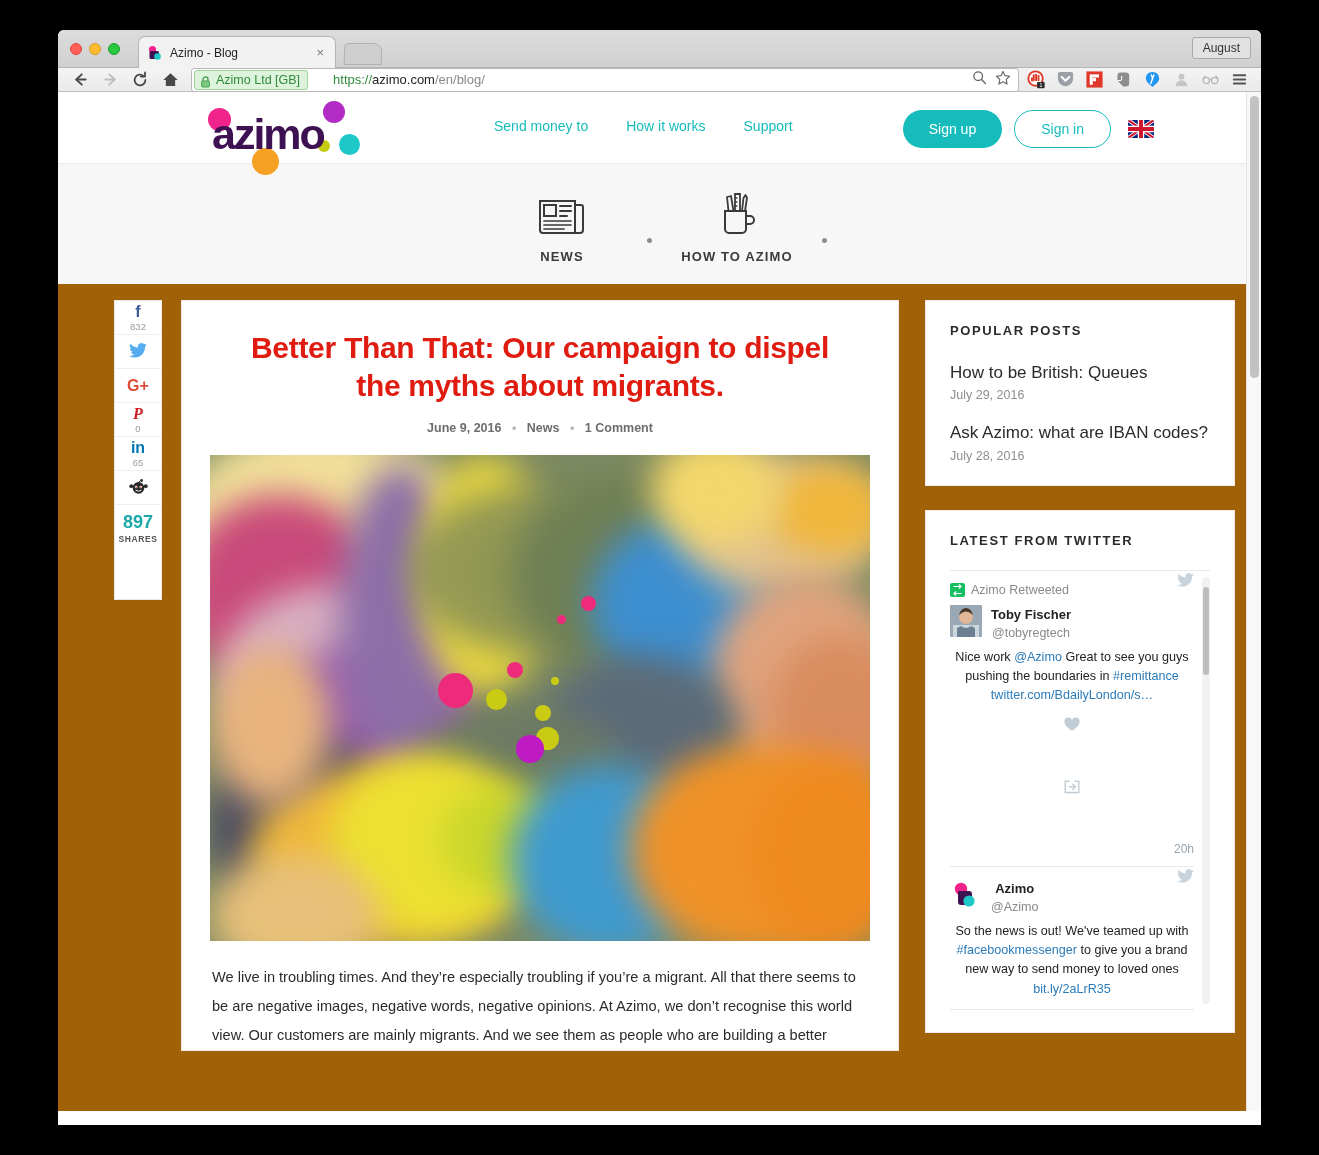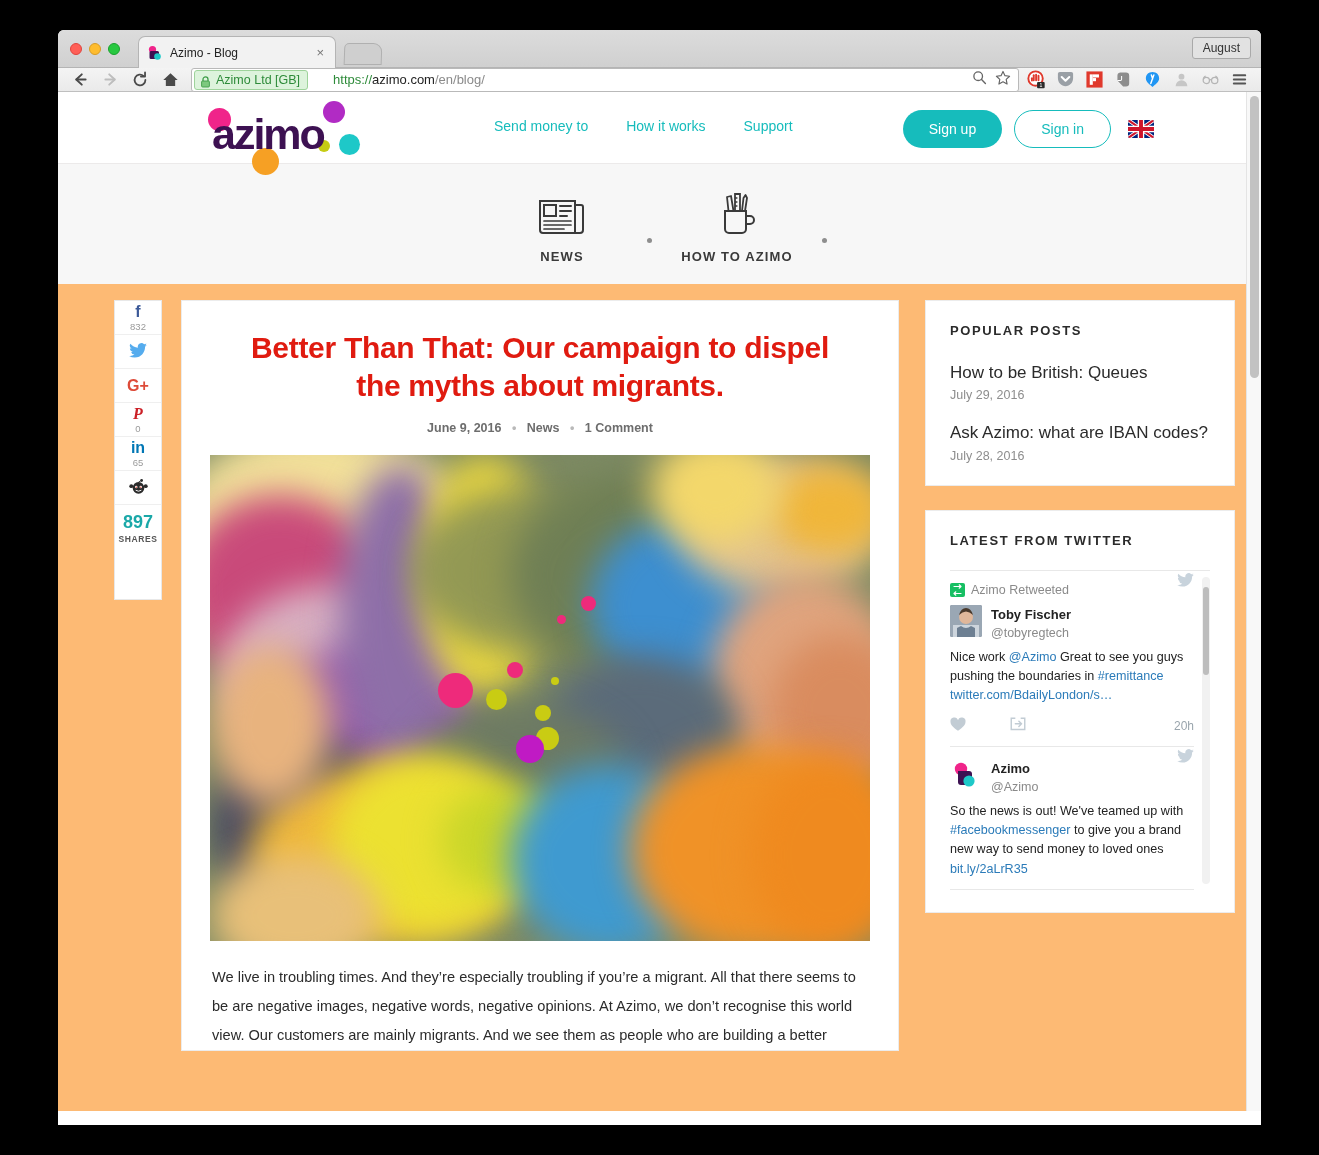--- a/index.html
+++ b/index.html
@@ -98,21 +98,21 @@
   .url .sch { color: #2e8b3a; }
   .omni-right { margin-left: auto; display: flex; align-items: center; gap: 8px; padding-right: 7px; }
 
   .ext-row { display: flex; align-items: center; gap: 10px; padding-right: 12px; }
   .ext { width: 19px; height: 19px; position: relative; flex: 0 0 auto; }
 
   
   #viewport {
     position: relative;
     height: 1019px;
-    background: #fdba74;
+    background: #a16207;
     overflow: hidden;
   }
   #scrollbar-track {
     position: absolute; right: 0; top: 0; bottom: 0; width: 15px;
     background: #f8f8f8; border-left: 1px solid #e4e4e4;
   }
   #scrollbar-thumb {
     position: absolute; left: 3px; top: 4px; width: 9px; height: 282px;
     background: #c2c2c2; border-radius: 5px;
   }
@@ -227,31 +227,31 @@
   .pop-title { font-size: 17px; color: #2b2b2b; line-height: 1.55; }
   .pop-date { font-size: 12.5px; color: #8d8d8d; margin-top: 2px; }
 
   .tw-head { font-size: 21px; color: #333; }
   .tw-head .by { font-size: 12.5px; color: #888; }
   .tw-head .by a { color: #2b7bb9; text-decoration: none; }
   #tw-list {
     margin-top: 14px; border-top: 1px solid #e8e8e8;
     position: relative; padding-right: 16px;
   }
-  .tweet { padding: 12px 0 10px 0; border-bottom: 1px solid #e8e8e8; position: relative; }
+  .tweet { padding: 12px 0 10px 0; border-bottom: 1px solid #e8e8e8; position: relative; text-align: center; }
   .rt-line { display: flex; align-items: center; gap: 6px; font-size: 12.5px; color: #8a8a8a; margin-bottom: 8px; }
   .rt-ic { width: 15px; height: 14px; background: #17bf63; border-radius: 2px; position: relative; flex: 0 0 auto; }
   .tw-bird { position: absolute; right: 0; top: 2px; color: #c8d3dc; }
   .tw-user { display: flex; gap: 9px; align-items: flex-start; }
   .tw-av { width: 32px; height: 32px; flex: 0 0 auto; border-radius: 2px; overflow: hidden; position: relative; background: #7e8a96; }
   .tw-name { font-size: 13px; font-weight: bold; color: #222; line-height: 1.25; }
   .tw-handle { font-size: 12.5px; color: #8a8a8a; line-height: 1.3; }
   .tw-text { font-size: 12.6px; color: #222; line-height: 1.52; margin-top: 7px; }
   .tw-text a { color: #2b7bb9; text-decoration: none; }
-  .tw-actions { display: flex; align-items: center; gap: 44px; margin-top: 11px; color: #c2ccd4; }
+  .tw-actions { display: flex; align-items: center; gap: 44px; margin-top: 11px; color: #c2ccd4; flex-direction: column; }
   .tw-time { margin-left: auto; font-size: 12px; color: #9aa5ad; }
   #tw-scroll-track { position: absolute; right: 0; top: 6px; bottom: 6px; width: 8px; background: #f1f1f1; border-radius: 4px; }
   #tw-scroll-thumb { position: absolute; left: 1px; top: 10px; width: 6px; height: 88px; background: #bdbdbd; border-radius: 3px; }
 </style>
 </head>
 <body>
 
 <div id="window">
 
   <div id="titlebar">

